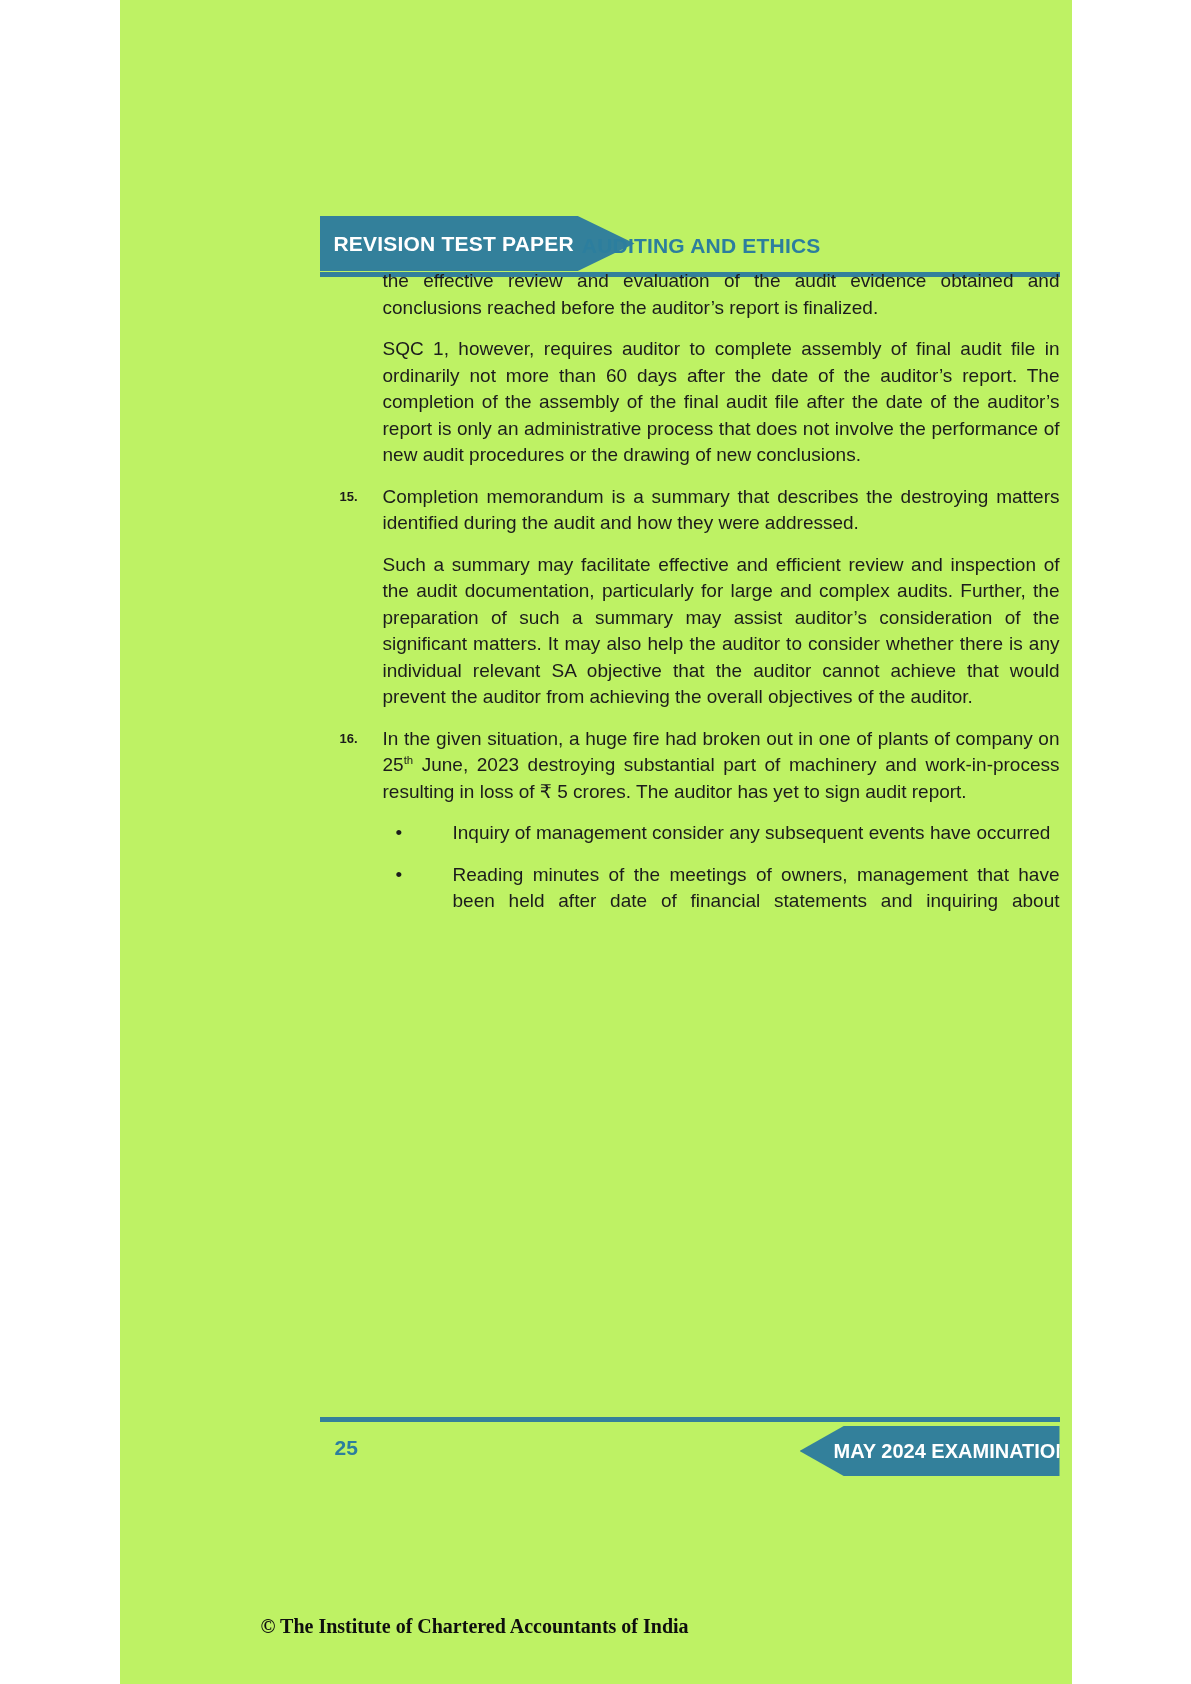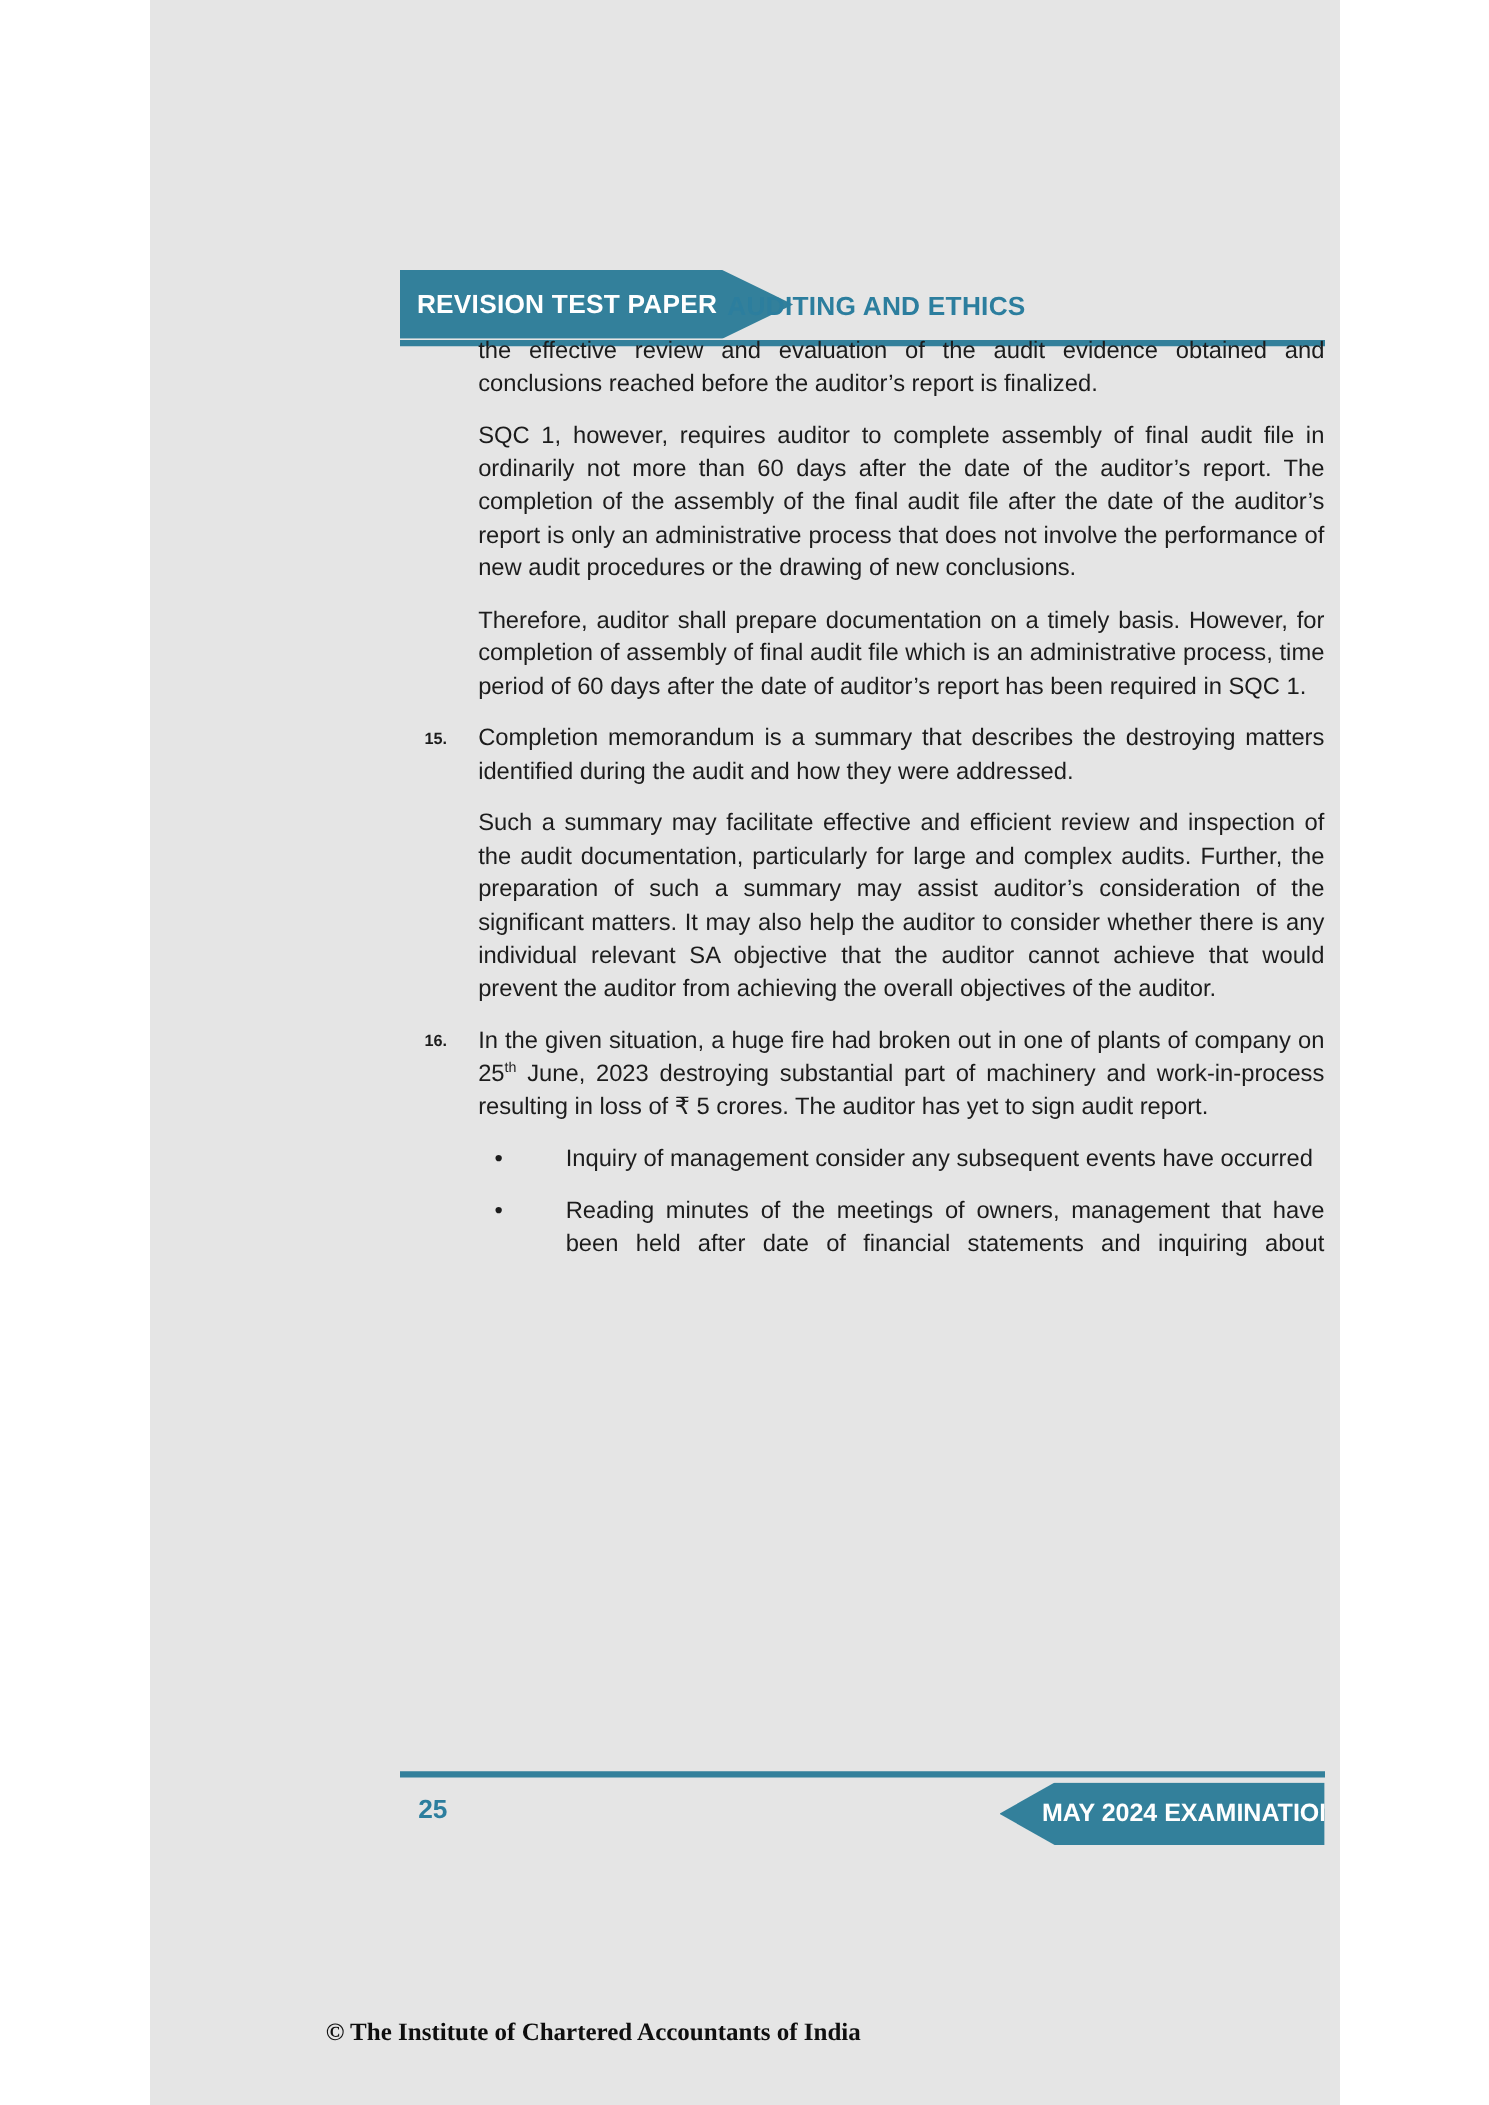--- a/index.html
+++ b/index.html
@@ -6,21 +6,21 @@
     --teal:#33809B;
     --teal-text:#2C7E9E;
     --body-text:#1C1C1C;
   }
   *{margin:0;padding:0;box-sizing:border-box;}
   html,body{background:#ffffff;}
   body{font-family:"Liberation Sans","DejaVu Sans",sans-serif;}
   .page{
     position:relative;
     width:952px;height:1684px;
-    background:#e5e5e5;
+    background:#bef264;
     margin:0 auto;
     overflow:hidden;
   }
   
   .header-banner{
     position:absolute;left:200px;top:216px;
     width:315px;height:55px;
     background:var(--teal,#33809B);
     clip-path:polygon(0 0,82% 0,100% 50%,82% 100%,0 100%);
     color:#ffffff;
@@ -112,21 +112,20 @@
   </div>
   <div class="subject-title">AUDITING AND ETHICS</div>
   <div class="header-rule"></div>
 
   <main class="content">
 
     <p class="para">the effective review and evaluation of the audit evidence obtained and conclusions reached before the auditor’s report is finalized.</p>
 
     <p class="para">SQC 1, however, requires auditor to complete assembly of final audit file in ordinarily not more than 60 days after the date of the auditor’s report. The completion of the assembly of the final audit file after the date of the auditor’s report is only an administrative process that does not involve the performance of new audit procedures or the drawing of new conclusions.</p>
 
-    <p class="para">Therefore, auditor shall prepare documentation on a timely basis. However, for completion of assembly of final audit file which is an administrative process, time period of 60 days after the date of auditor’s report has been required in SQC 1.</p>
 
     <div class="item">
       <span class="num">15.</span>
       <p class="para flexp">Completion memorandum is a summary that describes the destroying matters identified during the audit and how they were addressed.</p>
     </div>
 
     <p class="para">Such a summary may facilitate effective and efficient review and inspection of the audit documentation, particularly for large and complex audits. Further, the preparation of such a summary may assist auditor’s consideration of the significant matters. It may also help the auditor to consider whether there is any individual relevant SA objective that the auditor cannot achieve that would prevent the auditor from achieving the overall objectives of the auditor.</p>
 
     <div class="item">
       <span class="num">16.</span>

